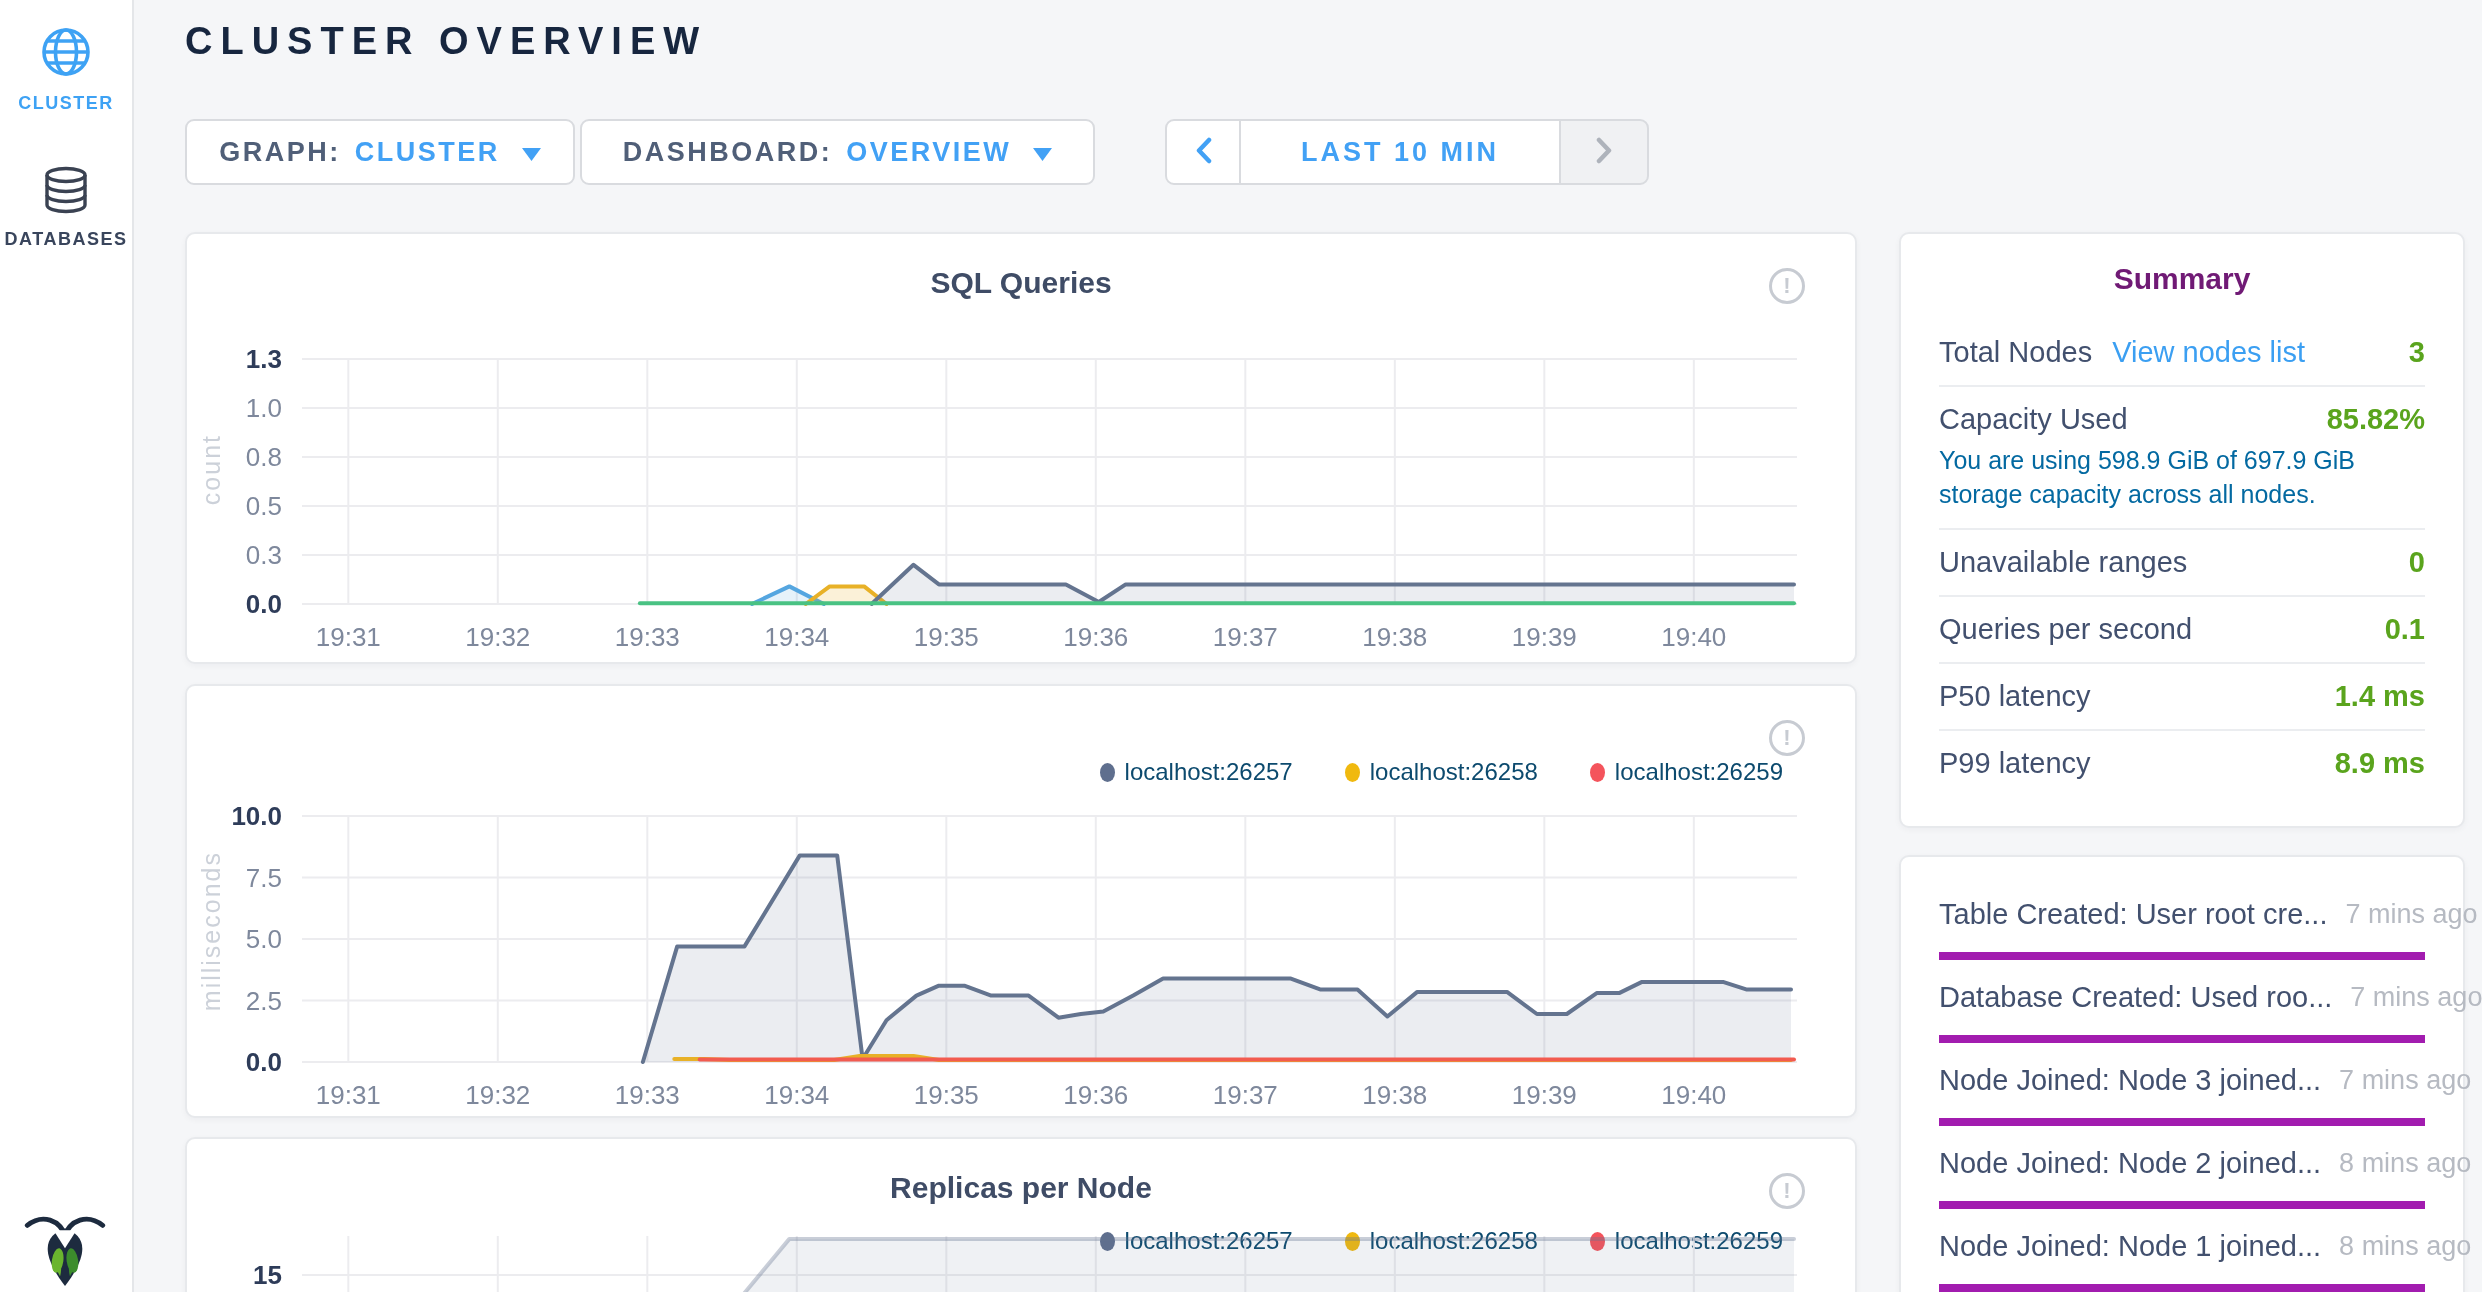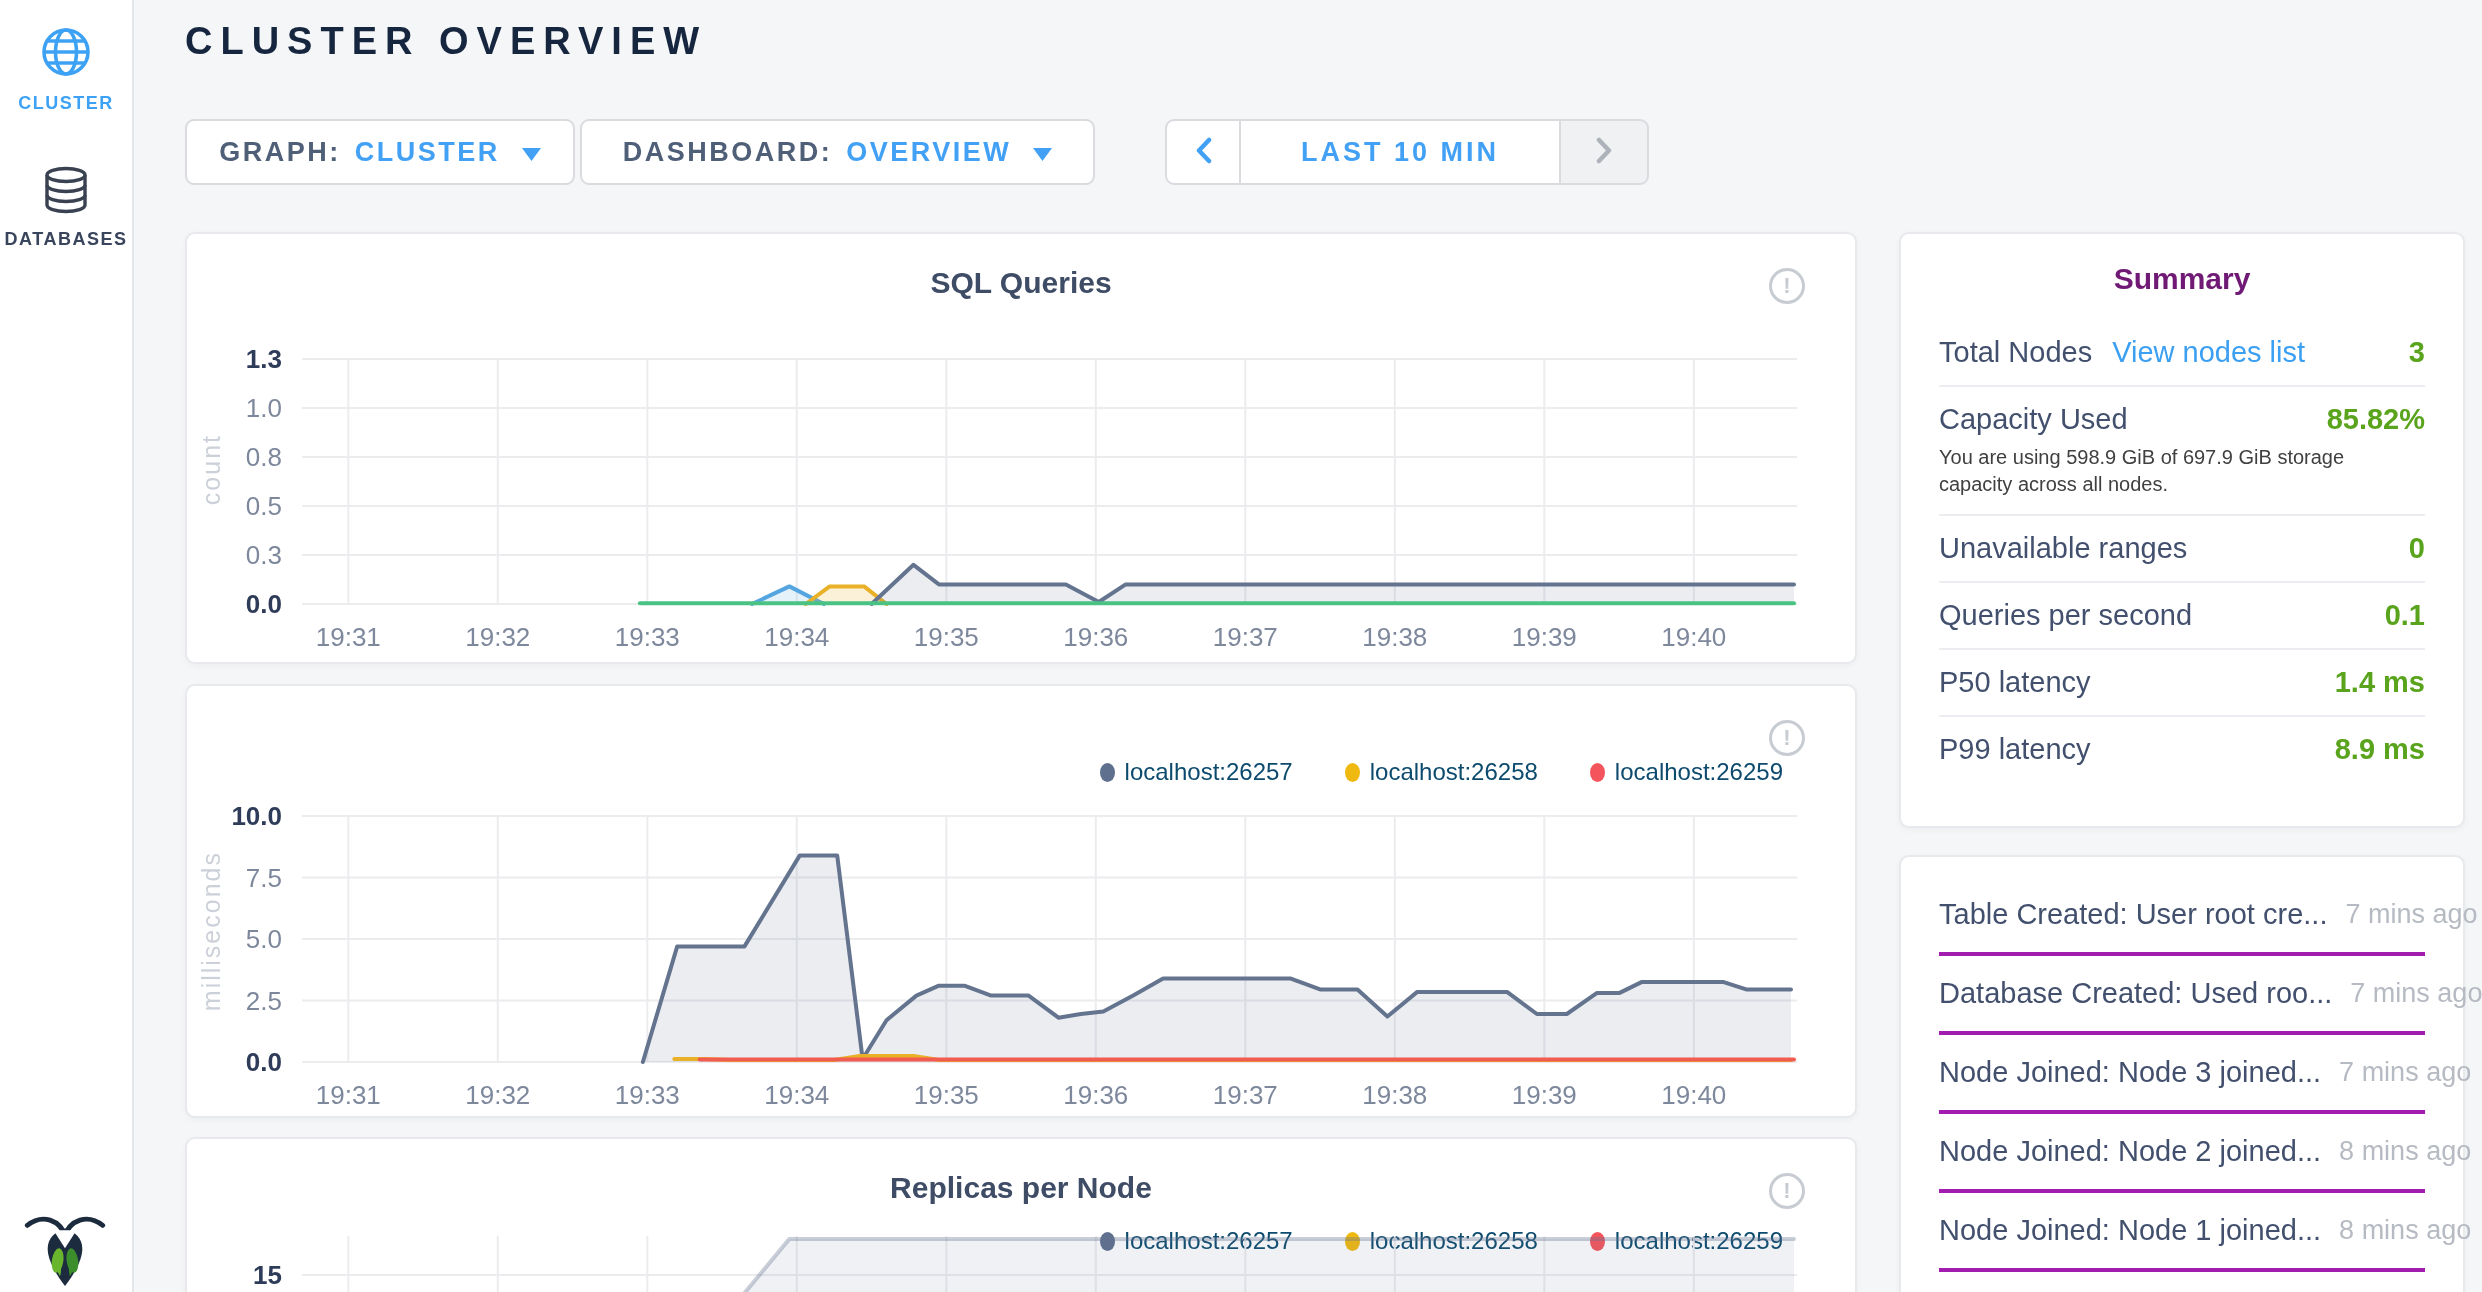--- a/index.html
+++ b/index.html
@@ -60,23 +60,23 @@
   
   .panel-inner { padding:0 38px; }
   .panel-title { margin-top:28px; text-align:center; font-size:30px; font-weight:700; color:#701a75; }
   #summary-rows { margin-top:24px; }
   .srow { padding:16px 0; border-top:2px solid #ebedf0; }
   .srow:first-child { border-top:none; }
   .srow-main { display:flex; align-items:center; }
   .srow .lbl { font-size:29px; color:#42506e; }
   .srow .link { font-size:29px; color:#3b9ff2; margin-left:20px; cursor:pointer; text-decoration:none; }
   .srow .val { font-size:29px; font-weight:700; color:#5aa41d; margin-left:auto; }
-  .srow .sub { font-size:20px; color:#404040; line-height:1.35; margin-top:8px; padding-right:6px; }
+  .srow .sub { font-size:25px; color:#0369a1; line-height:1.35; margin-top:8px; padding-right:6px; }
   #event-rows { margin-top:20px; }
-  .erow { display:flex; align-items:center; justify-content:space-between; padding:21px 0; border-bottom:4px solid #a21caf; }
+  .erow { display:flex; align-items:center; justify-content:space-between; padding:21px 0; border-bottom:8px solid #a21caf; }
   .erow .txt { font-size:29px; color:#42506e; white-space:nowrap; }
   .erow .time { font-size:27px; color:#b6bac2; white-space:nowrap; margin-left:18px; }
 </style>
 </head>
 <body>
 
 <div id="app">
 
   <aside id="sidebar">
     <button class="nav-item" id="nav-cluster">

